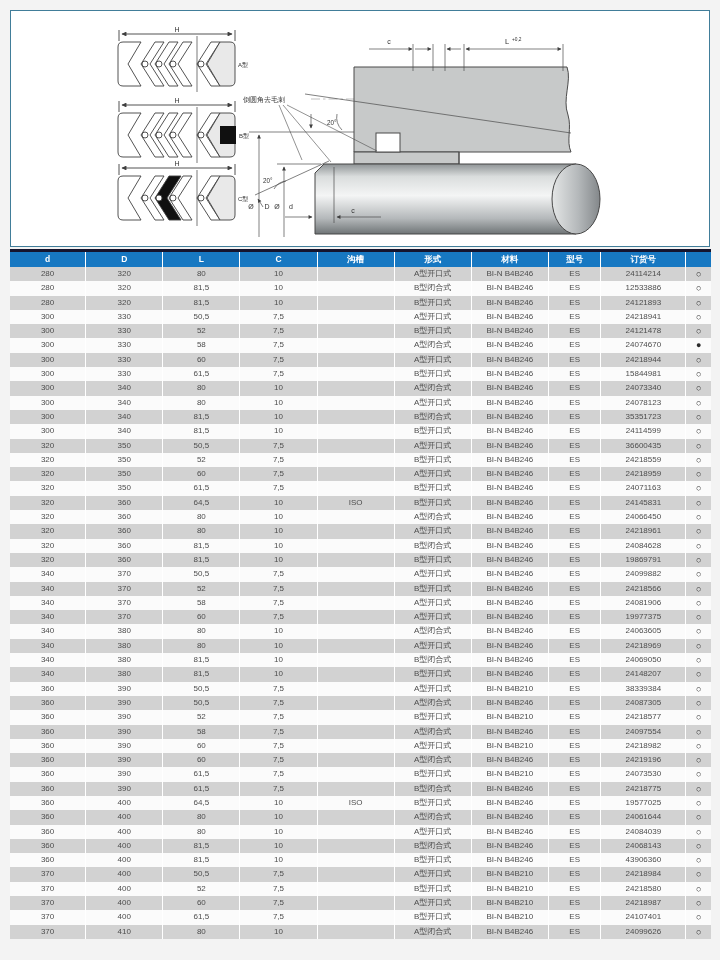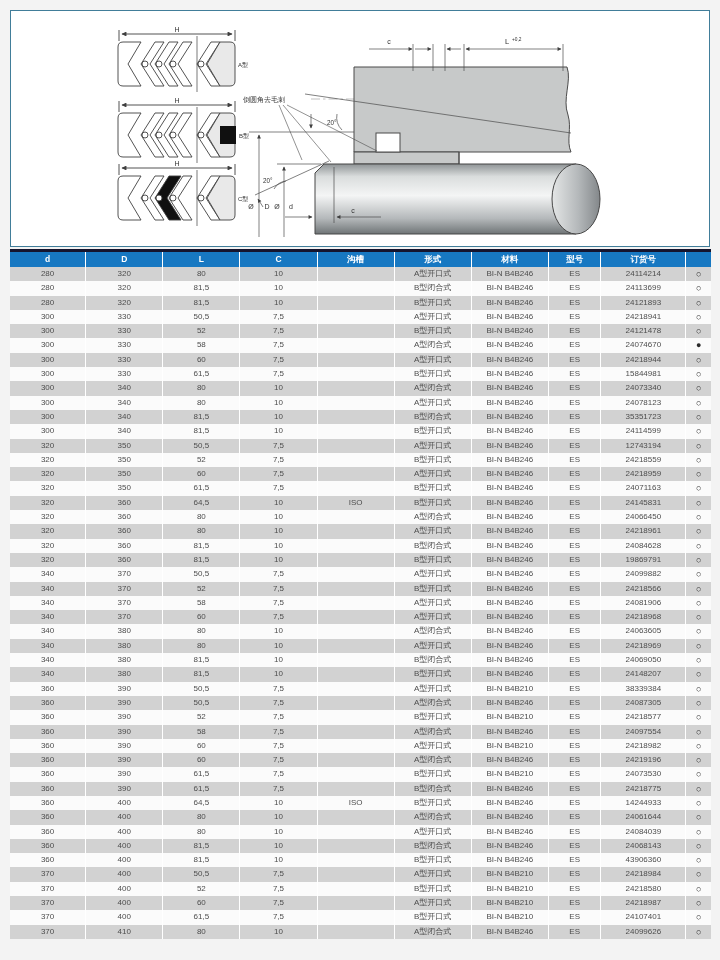--- a/index.html
+++ b/index.html
@@ -242,21 +242,21 @@
         </tr>
         <tr class="plain">
           <td>280</td>
           <td>320</td>
           <td>81,5</td>
           <td>10</td>
           <td></td>
           <td>B型闭合式</td>
           <td>BI-N B4B246</td>
           <td>ES</td>
-          <td>24113699</td>
+          <td>12533886</td>
           <td class="dotcol">○</td>
         </tr>
         <tr class="shade">
           <td>280</td>
           <td>320</td>
           <td>81,5</td>
           <td>10</td>
           <td></td>
           <td>B型开口式</td>
           <td>BI-N B4B246</td>
@@ -374,21 +374,21 @@
         </tr>
         <tr class="shade">
           <td>320</td>
           <td>350</td>
           <td>50,5</td>
           <td>7,5</td>
           <td></td>
           <td>A型开口式</td>
           <td>BI-N B4B246</td>
           <td>ES</td>
-          <td>12743194</td>
+          <td>36600435</td>
           <td class="dotcol">○</td>
         </tr>
         <tr class="plain">
           <td>320</td>
           <td>350</td>
           <td>52</td>
           <td>7,5</td>
           <td></td>
           <td>B型开口式</td>
           <td>BI-N B4B246</td>
@@ -518,21 +518,21 @@
         </tr>
         <tr class="shade">
           <td>340</td>
           <td>370</td>
           <td>60</td>
           <td>7,5</td>
           <td></td>
           <td>A型开口式</td>
           <td>BI-N B4B246</td>
           <td>ES</td>
-          <td>24218968</td>
+          <td>19977375</td>
           <td class="dotcol">○</td>
         </tr>
         <tr class="plain">
           <td>340</td>
           <td>380</td>
           <td>80</td>
           <td>10</td>
           <td></td>
           <td>A型闭合式</td>
           <td>BI-N B4B246</td>
@@ -674,21 +674,21 @@
         </tr>
         <tr class="plain">
           <td>360</td>
           <td>400</td>
           <td>64,5</td>
           <td>10</td>
           <td>ISO</td>
           <td>B型开口式</td>
           <td>BI-N B4B246</td>
           <td>ES</td>
-          <td>14244933</td>
+          <td>19577025</td>
           <td class="dotcol">○</td>
         </tr>
         <tr class="shade">
           <td>360</td>
           <td>400</td>
           <td>80</td>
           <td>10</td>
           <td></td>
           <td>A型闭合式</td>
           <td>BI-N B4B246</td>

